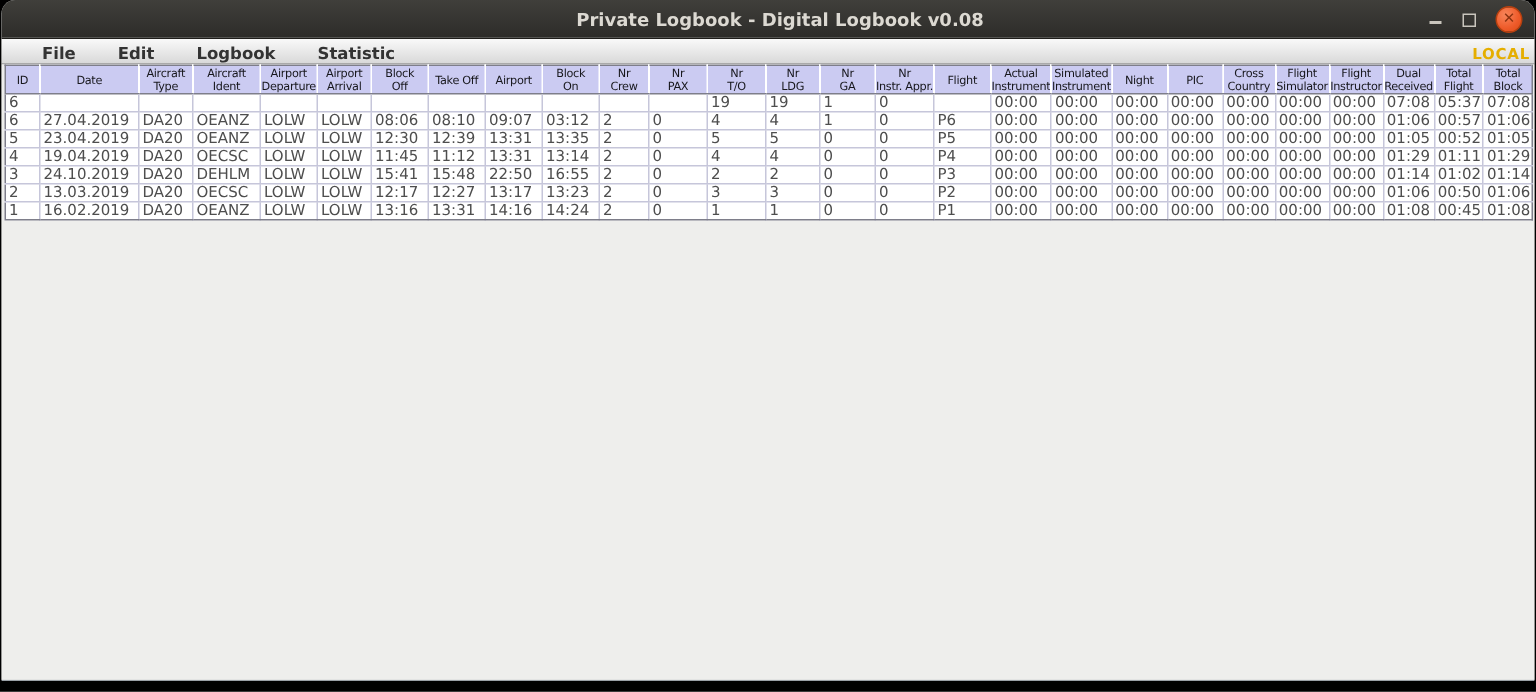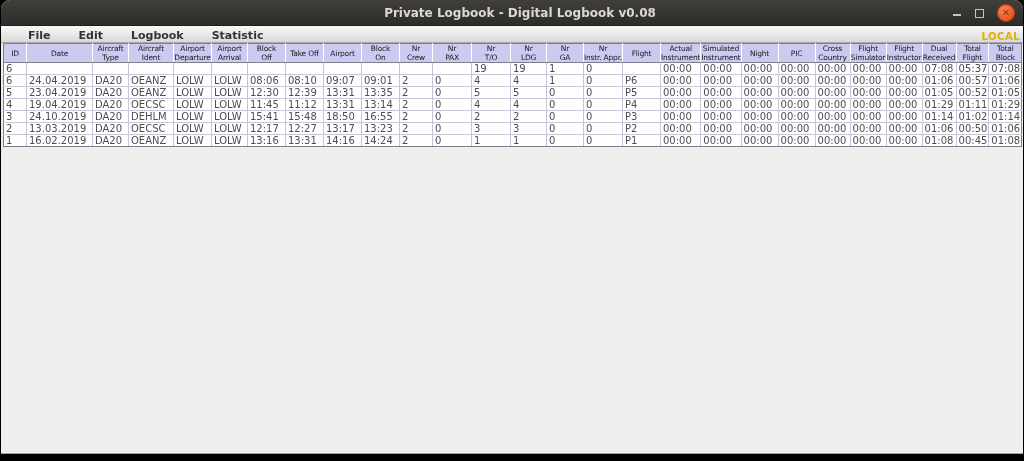--- a/index.html
+++ b/index.html
@@ -176,29 +176,29 @@
             <td>00:00</td>
             <td>00:00</td>
             <td>00:00</td>
             <td>00:00</td>
             <td>07:08</td>
             <td>05:37</td>
             <td>07:08</td>
           </tr>
           <tr>
             <td>6</td>
-            <td>24.04.2019</td>
+            <td>27.04.2019</td>
             <td>DA20</td>
             <td>OEANZ</td>
             <td>LOLW</td>
             <td>LOLW</td>
             <td>08:06</td>
             <td>08:10</td>
             <td>09:07</td>
-            <td>09:01</td>
+            <td>03:12</td>
             <td>2</td>
             <td>0</td>
             <td>4</td>
             <td>4</td>
             <td>1</td>
             <td>0</td>
             <td>P6</td>
             <td>00:00</td>
             <td>00:00</td>
             <td>00:00</td>
@@ -270,21 +270,21 @@
           </tr>
           <tr>
             <td>3</td>
             <td>24.10.2019</td>
             <td>DA20</td>
             <td>DEHLM</td>
             <td>LOLW</td>
             <td>LOLW</td>
             <td>15:41</td>
             <td>15:48</td>
-            <td>18:50</td>
+            <td>22:50</td>
             <td>16:55</td>
             <td>2</td>
             <td>0</td>
             <td>2</td>
             <td>2</td>
             <td>0</td>
             <td>0</td>
             <td>P3</td>
             <td>00:00</td>
             <td>00:00</td>

